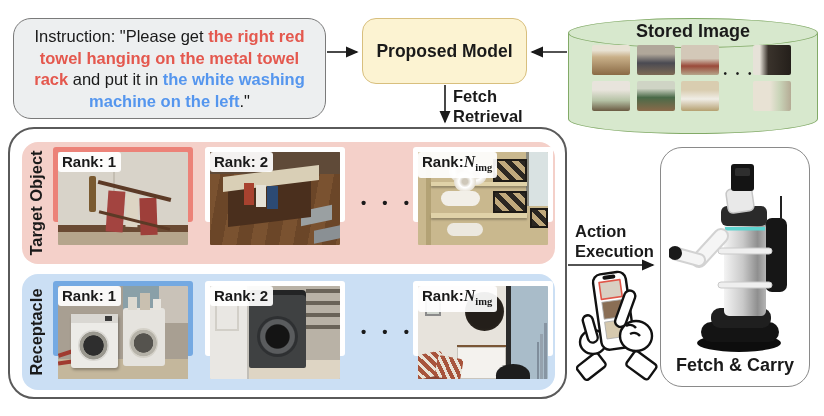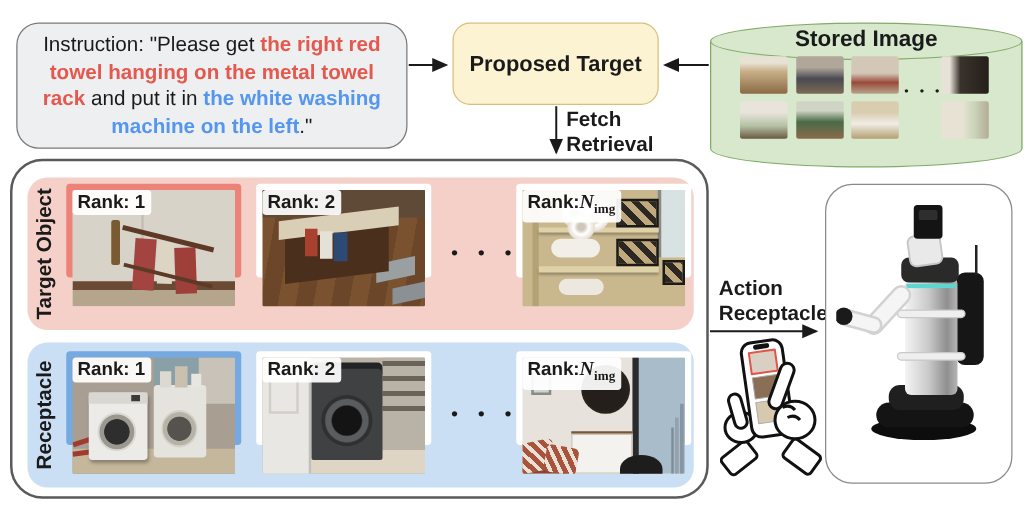--- a/index.html
+++ b/index.html
@@ -187,21 +187,21 @@
     <g>
         <line x1="568" y1="265" x2="653" y2="265" stroke="#1a1a1a" stroke-width="1.6" marker-end="url(#ah)"></line>
       </g>
   </svg>
 
   <div class="instruction-box">
     <span>Instruction: "Please get </span><span class="seg-red">the right red towel hanging on the metal towel rack</span><span> and put it in </span><span class="seg-blue">the white washing machine on the left</span><span>."</span>
   </div>
 
   <div class="model-box">
-    <span>Proposed Target</span>
+    <span>Proposed Model</span>
   </div>
 
   <div class="cylinder">
     <div class="cyl-bot"></div>
     <div class="cyl-mid"></div>
     <div class="cyl-top"></div>
     <div class="cyl-title">Stored Image</div>
     <div class="thumb th1" style="left:24px;top:39px;"></div>
     <div class="thumb th2" style="left:69px;top:39px;"></div>
     <div class="thumb th3" style="left:113px;top:39px;"></div>
@@ -324,21 +324,21 @@
           <div class="p sofa"></div>
             <div class="p pil1"></div>
             <div class="p pil2"></div>
             <div class="p chair"></div>
         </div>
         <div class="badge"><span>Rank:</span><span class="mathN">N</span><sub>img</sub></div>
       </div>
     </div>
   </div>
 
-  <div class="action-label">Action Receptacle</div>
+  <div class="action-label">Action Execution</div>
 
   <svg class="hand-icon" width="88" height="126" viewBox="0 0 88 126">
     <g stroke="#111" stroke-width="2.4" fill="#fff" stroke-linejoin="round">
       <rect x="2" y="90" width="26" height="17" rx="3" transform="rotate(-38 15 98)"></rect>
       <ellipse cx="17" cy="74" rx="13" ry="12"></ellipse>
       <rect x="9" y="47" width="10" height="28" rx="5" transform="rotate(-16 14 60)"></rect>
       <g transform="rotate(-8 36 42)">
         <rect x="21" y="5" width="33" height="76" rx="8"></rect>
         <rect x="27" y="13" width="21" height="17" fill="#d9cfc2" stroke="#e05548" stroke-width="1.6"></rect>
         <rect x="27" y="33" width="21" height="17" fill="#8a6e55" stroke="#aaa" stroke-width="0.8"></rect>
@@ -375,15 +375,16 @@
       <rect x="52" y="44" width="46" height="20" rx="6" fill="#2a2a2a"></rect>
       <line x1="52" y1="74" x2="30" y2="98" stroke="#d2d2d2" stroke-width="16" stroke-linecap="round"></line>
       <line x1="52" y1="74" x2="30" y2="98" stroke="#f5f5f5" stroke-width="12" stroke-linecap="round"></line>
       <line x1="30" y1="98" x2="8" y2="92" stroke="#d2d2d2" stroke-width="14" stroke-linecap="round"></line>
       <line x1="30" y1="98" x2="8" y2="92" stroke="#f5f5f5" stroke-width="10" stroke-linecap="round"></line>
       <circle cx="6" cy="91" r="7" fill="#1a1a1a"></circle>
       <rect x="58" y="26" width="26" height="24" rx="5" fill="#e9e9e9" stroke="#c6c6c6" stroke-width="1.5" transform="rotate(-8 71 38)"></rect>
       <rect x="62" y="2" width="23" height="27" rx="3" fill="#141414"></rect>
       <rect x="66" y="6" width="15" height="8" rx="1.5" fill="#2e2e2e"></rect>
     </svg>
+    <div class="robot-label">Fetch &amp; Carry</div>
   </div>
 
 </div>
 
 </body></html>

